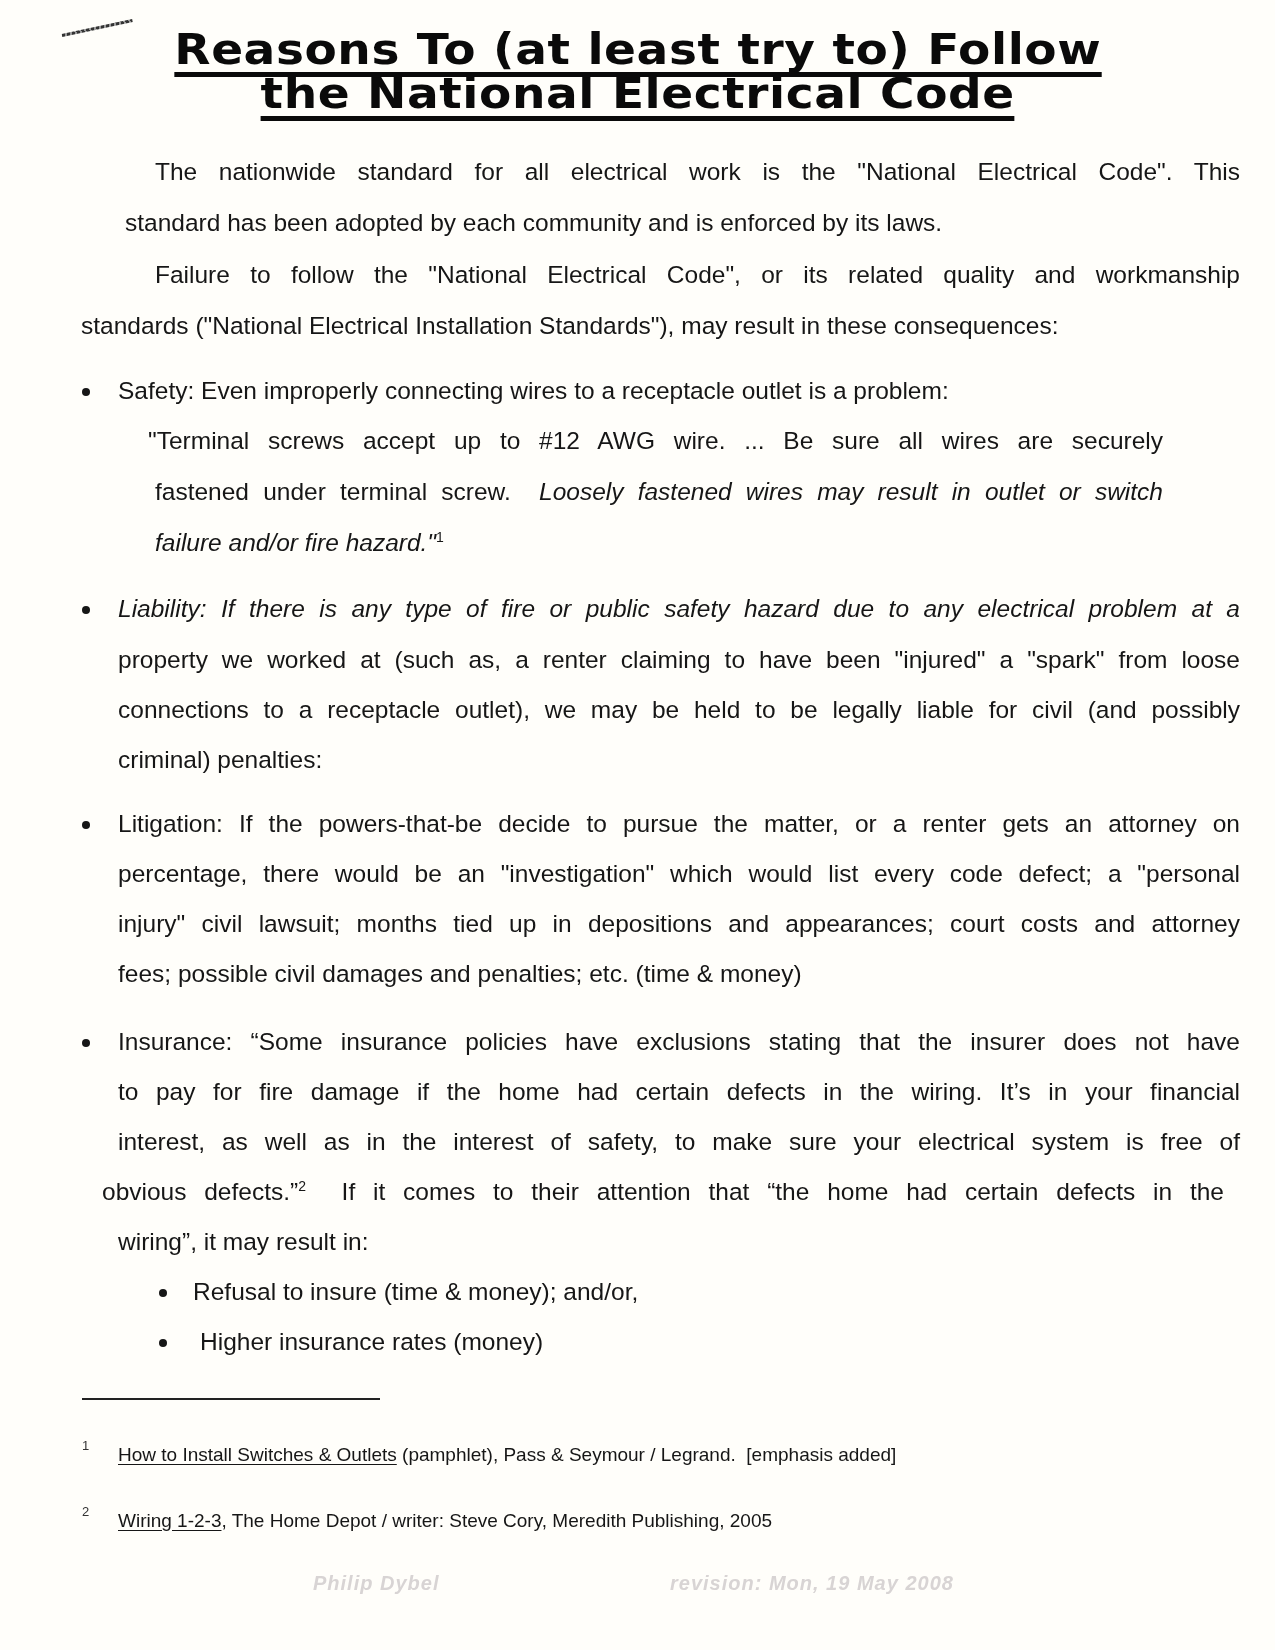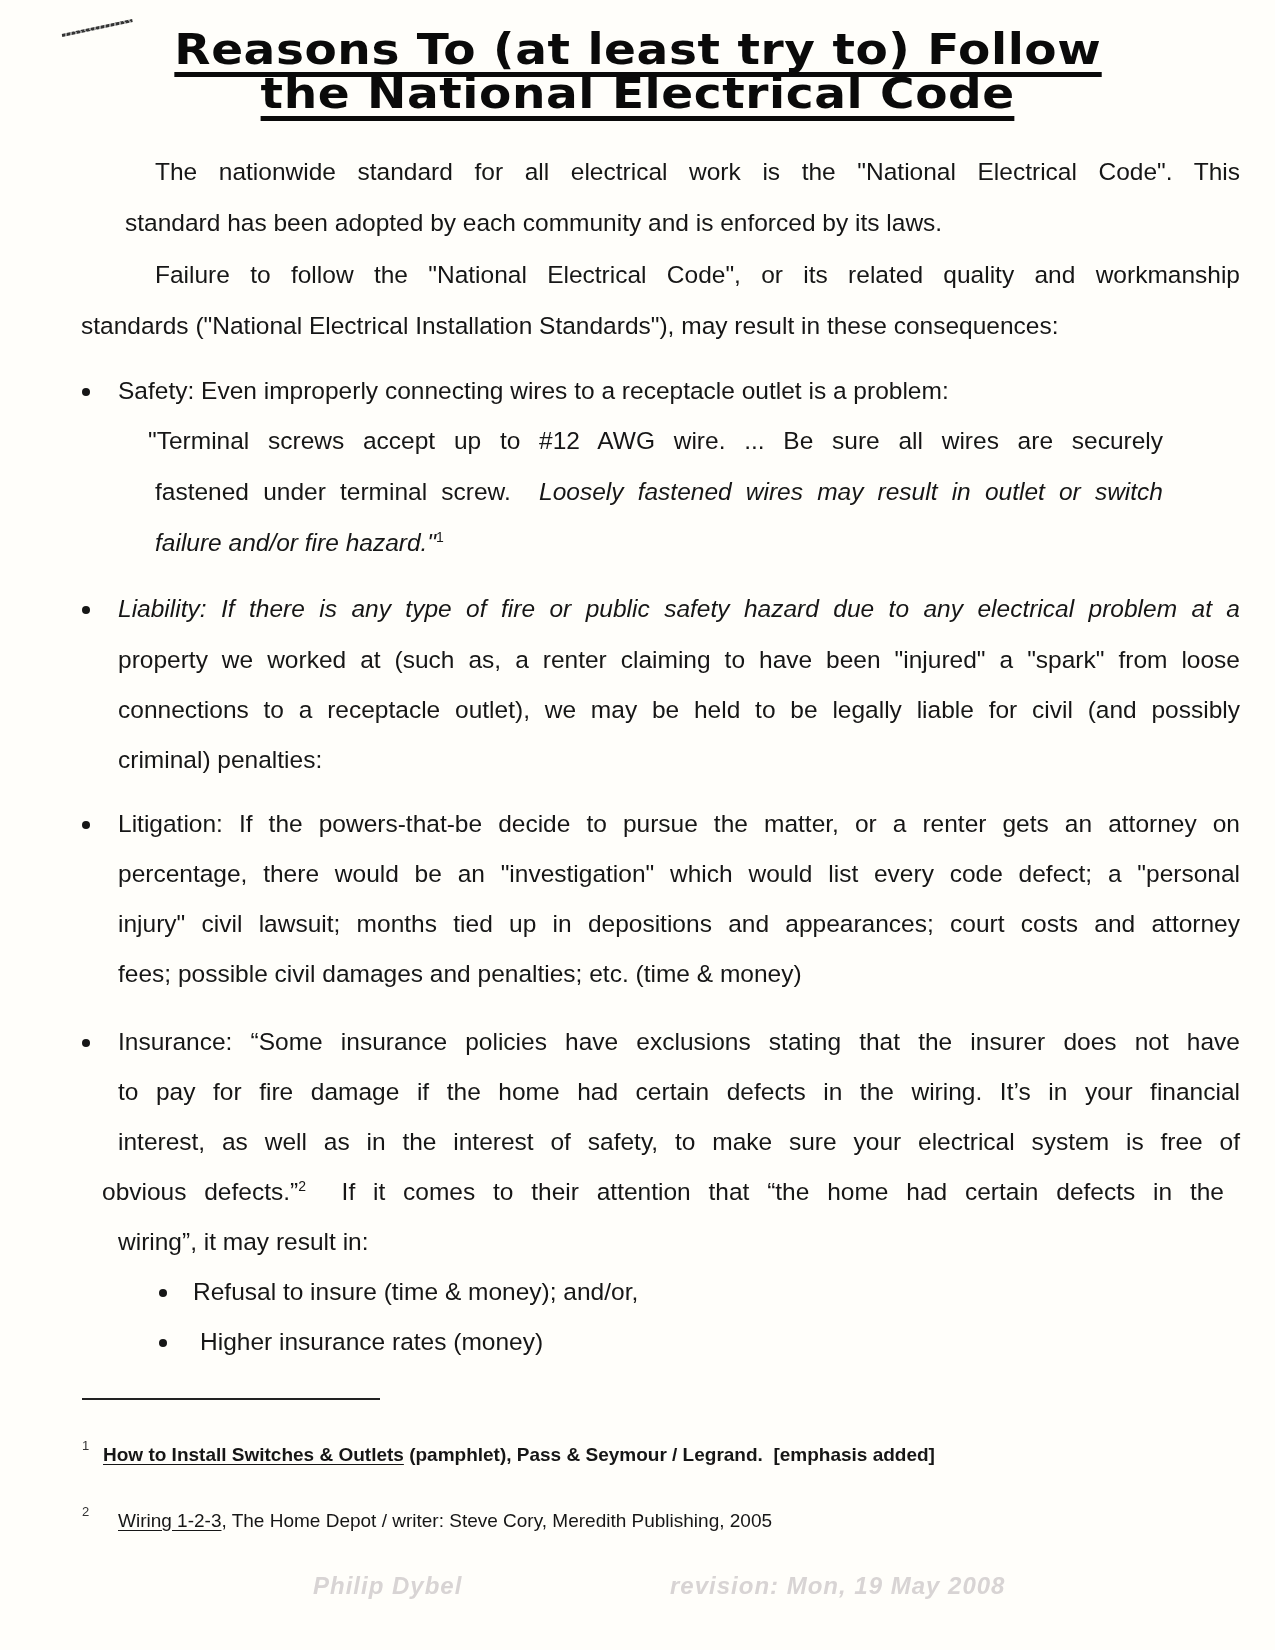--- a/index.html
+++ b/index.html
@@ -33,21 +33,21 @@
   .line.last { text-align-last: left; }
   .bullet {
     position: absolute; width: 8px; height: 8px; border-radius: 50%; background: #161616;
   }
   sup { font-size: 14px; vertical-align: super; line-height: 0; }
   em { font-style: italic; margin-top: 20px; }
   .rule { position: absolute; left: 82px; top: 1398px; width: 298px; height: 2px; background: #222; }
   .fn-num { position: absolute; font-size: 13px; color: #333; }
   .fn { position: absolute; font-size: 19px; line-height: 24px; white-space: nowrap; }
   .fn u { text-decoration: underline; text-underline-offset: 3px; }
-  .footer { position: absolute; top: 1572px; font-size: 24px; font-style: italic; color: #d8d4d4; font-weight: bold; letter-spacing: 1px; }
+  .footer { position: absolute; top: 1572px; font-size: 20px; font-style: italic; color: #d8d4d4; font-weight: bold; letter-spacing: 1px; }
 </style>
 </head>
 <body>
 
 <div class="pen-mark"></div>
 
 <div class="title t1"><span>Reasons To (at least try to) Follow</span></div>
 <div class="title t2"><span>the National Electrical Code</span></div>
 
 <div class="line" style="left:155px;top:157px;width:1085px;">The nationwide standard for all electrical work is the "National Electrical Code".  This</div>
@@ -81,19 +81,19 @@
 <div class="line last" style="left:118px;top:1227px;width:1122px;">wiring”, it may result in:</div>
 
 <div class="bullet" style="left:159px;top:1289px;"></div>
 <div class="line last" style="left:193px;top:1277px;width:900px;">Refusal to insure  (time &amp; money);  and/or,</div>
 <div class="bullet" style="left:159px;top:1339px;"></div>
 <div class="line last" style="left:193px;top:1327px;width:900px;margin-left:7px;">Higher insurance rates  (money)</div>
 
 <div class="rule"></div>
 
 <div class="fn-num" style="left:82px;top:1438px;">1</div>
-<div class="fn" style="left:103px;top:1443px;font-weight:bold;"><u>How to Install Switches &amp; Outlets</u><span style="white-space:pre"> (pamphlet), Pass &amp; Seymour / Legrand.  [emphasis added]</span></div>
+<div class="fn" style="left:118px;top:1443px;"><u>How to Install Switches &amp; Outlets</u><span style="white-space:pre"> (pamphlet), Pass &amp; Seymour / Legrand.  [emphasis added]</span></div>
 
 <div class="fn-num" style="left:82px;top:1504px;">2</div>
 <div class="fn" style="left:118px;top:1509px;"><u>Wiring 1-2-3</u><span style="white-space:pre">, The Home Depot / writer: Steve Cory, Meredith Publishing, 2005</span></div>
 
 <div class="footer" style="left:313px;">Philip Dybel</div>
 <div class="footer" style="left:670px;">revision: Mon, 19 May 2008</div>
 
 </body></html>

